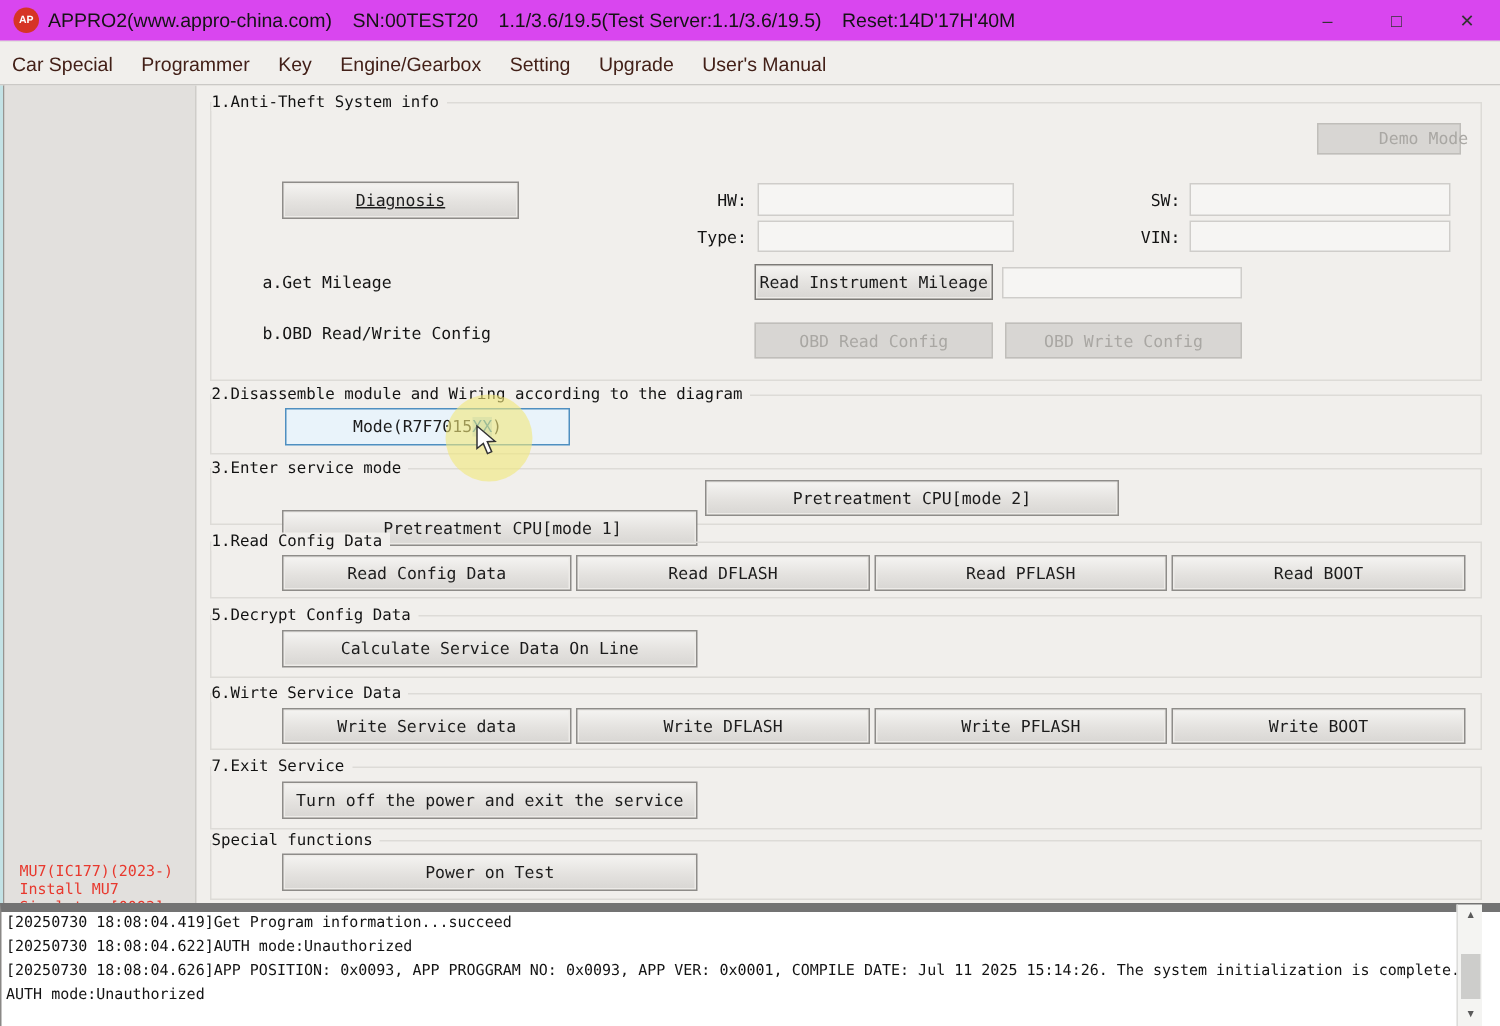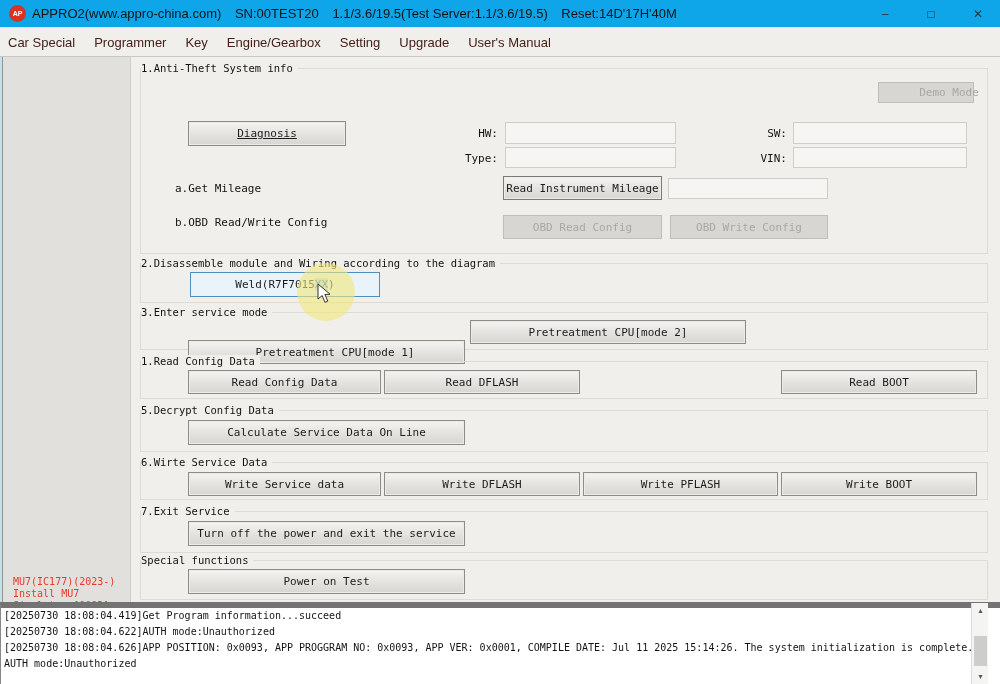--- a/index.html
+++ b/index.html
@@ -3,21 +3,21 @@
 <meta charset="utf-8">
 <style>
   * { margin:0; padding:0; box-sizing:border-box; }
   html,body { background:#888; }
   .screen {
     position:relative; width:1000px; height:684px; overflow:hidden;
     background:#e2e0dd; font-family:"Liberation Sans", sans-serif;
   }
   
   .titlebar { position:absolute; left:0; top:0; width:1000px; height:28px;
-    background:#0ea5e9; border-bottom:1px solid #e3e1de; }
+    background:#d946ef; border-bottom:1px solid #e3e1de; }
   .logo { position:absolute; left:9px; top:5px; width:17px; height:17px; border-radius:50%;
     background:#d63426; color:#fff; font:bold 7px "Liberation Sans",sans-serif;
     display:flex; align-items:center; justify-content:center; }
   .title-text { position:absolute; left:32px; top:0; height:28px; line-height:28px;
     font-size:13px; color:#141414; white-space:nowrap; }
   .title-text span { margin-right:10px; }
   .wbtn { position:absolute; top:0; width:34px; height:28px; line-height:28px;
     text-align:center; font-size:12px; color:#333; cursor:pointer; }
   #win-min { left:868px; } #win-max { left:914px; } #win-close { left:961px; }
   
@@ -175,40 +175,41 @@
   <div class="btn" id="btn-read-mileage">Read Instrument Mileage</div>
   <input class="input" id="inp-mileage" value="" style="">
   <span class="flabel" id="lbl-obd">b.OBD Read/Write Config</span>
   <div class="btn disabled" id="btn-obd-read">OBD Read Config</div>
   <div class="btn disabled" id="btn-obd-write">OBD Write Config</div>
 
   <div class="sect" id="sect2">
     <span class="sect-title">2.Disassemble module and Wiring according to the diagram</span>
   </div>
   <div class="btn" id="btn-weld">
-    <span>Weld(R7F7015</span>
+    <span>Mode(R7F7015</span>
       <span class="hl">XX</span>
       <span>)</span>
   </div>
   <div class="halo"></div>
   <svg class="cursor" width="16" height="22" viewBox="0 0 16 22">
     <path d="M1,1 L1,16 L5.2,12.6 L8,19.4 L10.8,18.1 L7.9,11.5 L13,11.2 Z" fill="#ffffff" stroke="#333333" stroke-width="1"></path>
   </svg>
 
   <div class="sect" id="sect3">
     <span class="sect-title">3.Enter service mode</span>
   </div>
   <div class="btn" id="btn-pre1">Pretreatment CPU[mode 1]</div>
   <div class="btn" id="btn-pre2">Pretreatment CPU[mode 2]</div>
 
   <div class="sect" id="sect4">
     <span class="sect-title">1.Read Config Data</span>
   </div>
   <div class="btn" id="btn-rc">Read Config Data</div>
   <div class="btn" id="btn-rd">Read DFLASH</div>
+  <div class="btn" id="btn-rp">Read PFLASH</div>
   <div class="btn" id="btn-rb">Read BOOT</div>
 
   <div class="sect" id="sect5">
     <span class="sect-title">5.Decrypt Config Data</span>
   </div>
   <div class="btn" id="btn-calc">Calculate Service Data On Line</div>
 
   <div class="sect" id="sect6">
     <span class="sect-title">6.Wirte Service Data</span>
   </div>

